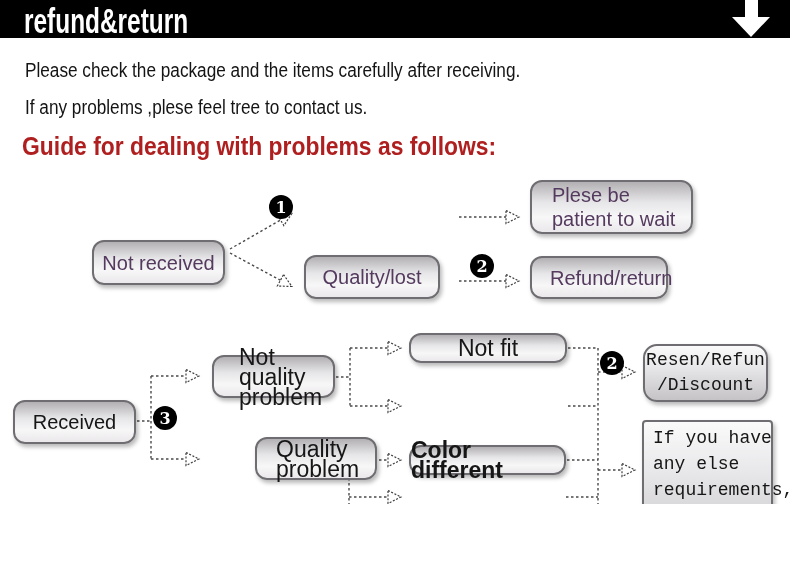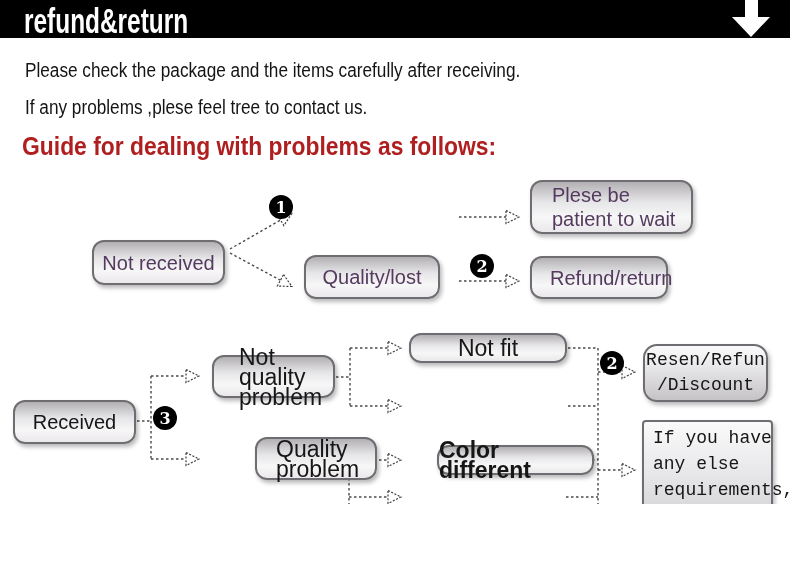--- a/index.html
+++ b/index.html
@@ -25,21 +25,21 @@
 
   
   .box{position:absolute;box-sizing:border-box;border:2px solid #6f6d71;border-radius:12px;
        background:linear-gradient(180deg,#b2b0b3 0%,#e6e5e7 40%,#f8f7f8 70%,#eae8ea 100%);
        box-shadow:2px 3px 4px rgba(0,0,0,.28);
        display:flex;align-items:center;justify-content:center;
        font-size:20px;color:#161616;white-space:pre-line;line-height:24px;}
   .purple{color:#543a5e;}
   .leftal{justify-content:flex-start;text-align:left;}
   .small{font-size:23px;line-height:20px;border-radius:12px;}
-  .bold{font-weight:bold;margin-left:28px;}
+  .bold{font-weight:bold;}
 
   .b-notrec{left:92px;top:240px;width:133px;height:45px;}
   .b-onway{left:304px;top:192px;width:134px;height:45px;}
   .b-retlost{left:304px;top:255px;width:136px;height:44px;}
   .b-wait{left:530px;top:180px;width:163px;height:54px;padding-left:20px;}
   .b-refret{left:530px;top:256px;width:138px;height:43px;padding-left:18px;}
 
   .b-received{left:13px;top:400px;width:123px;height:44px;}
   .b-notq{left:212px;top:355px;width:123px;height:43px;padding-left:25px;}
   .b-qprob{left:211px;top:437px;width:122px;height:43px;padding-left:19px;margin-left:44px;}

